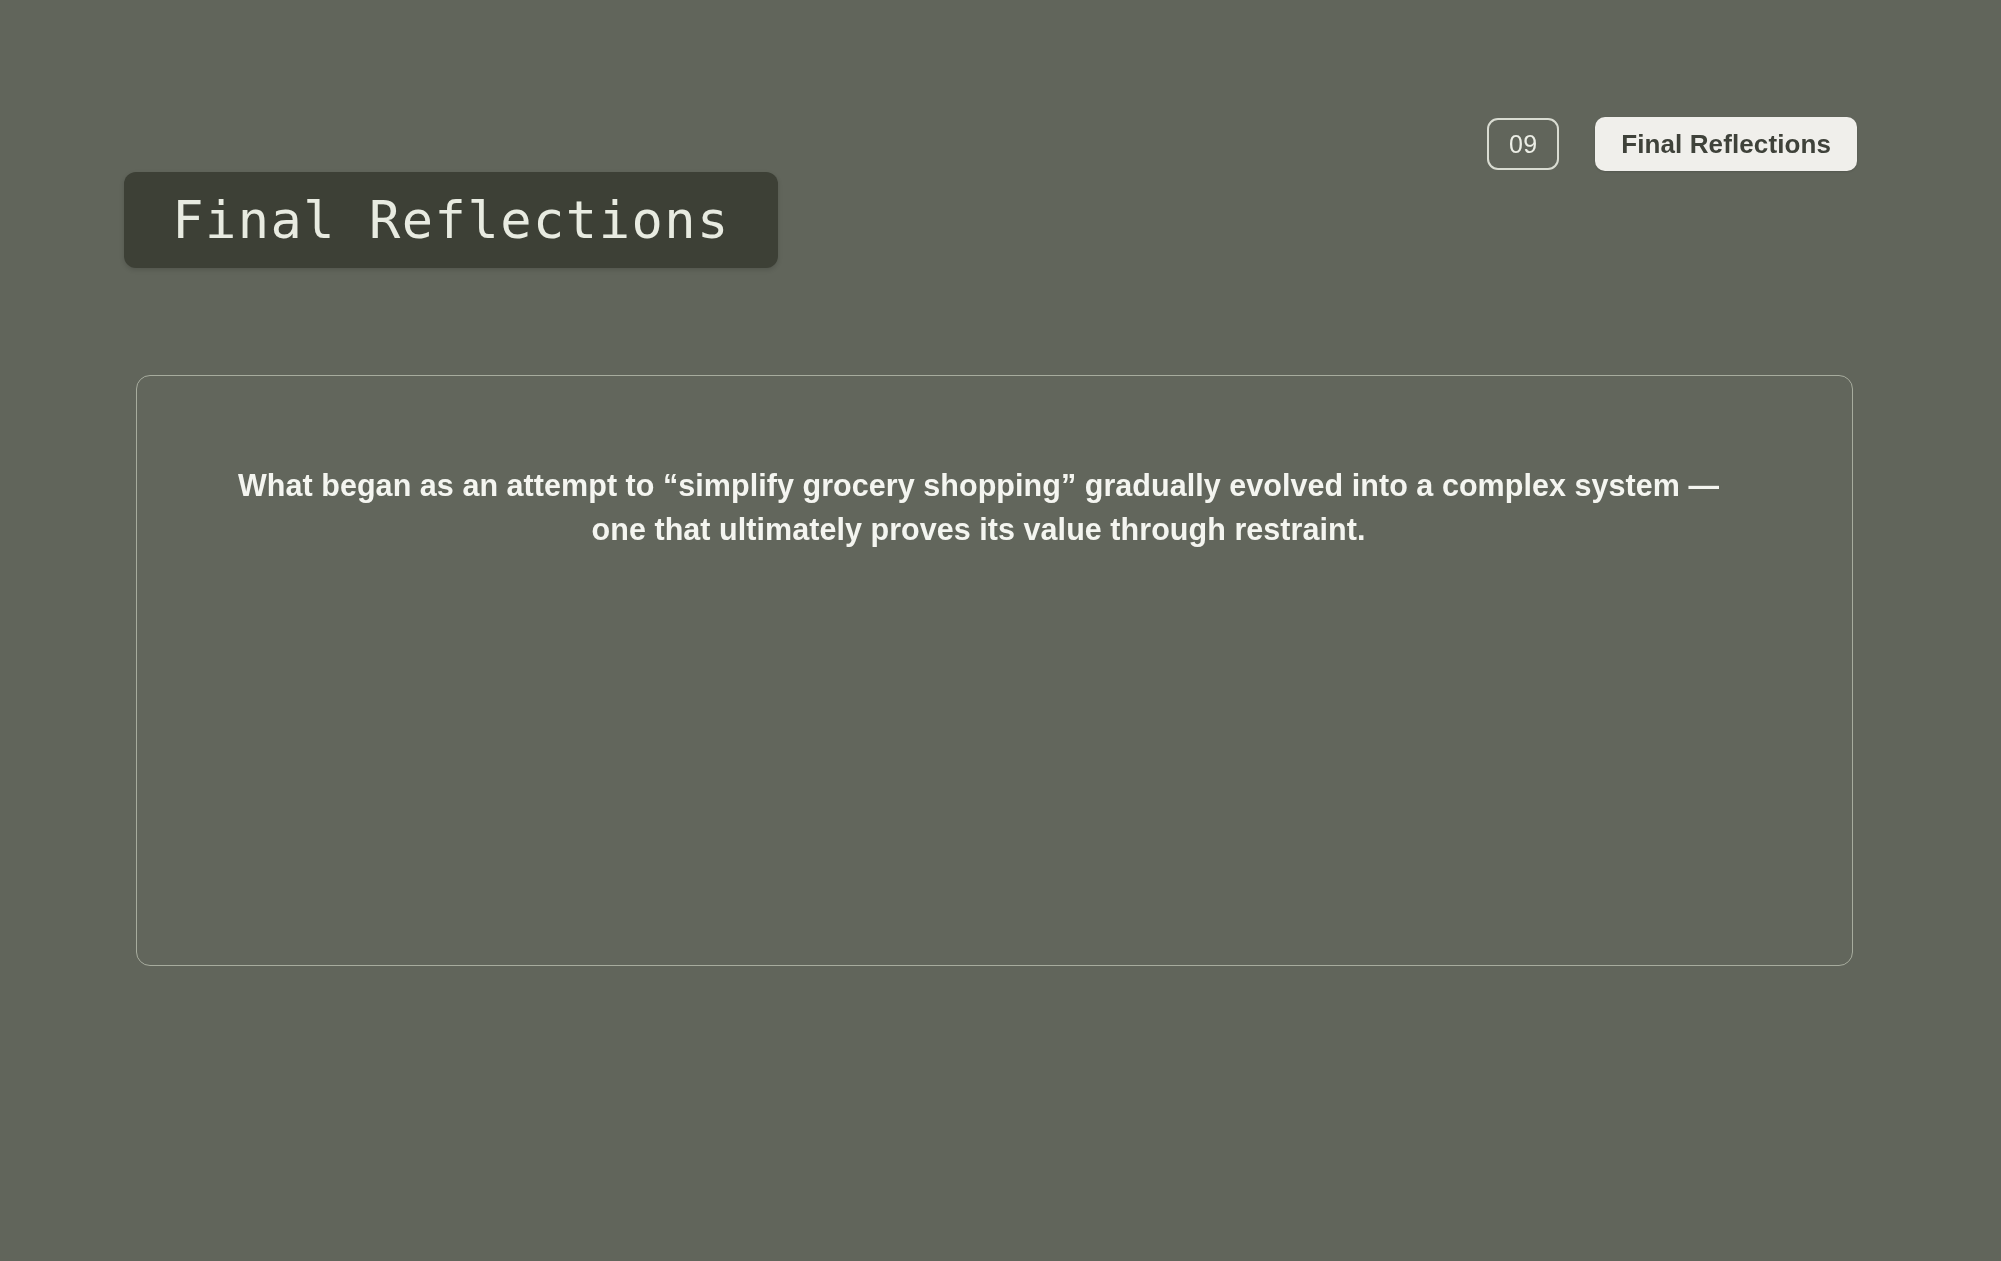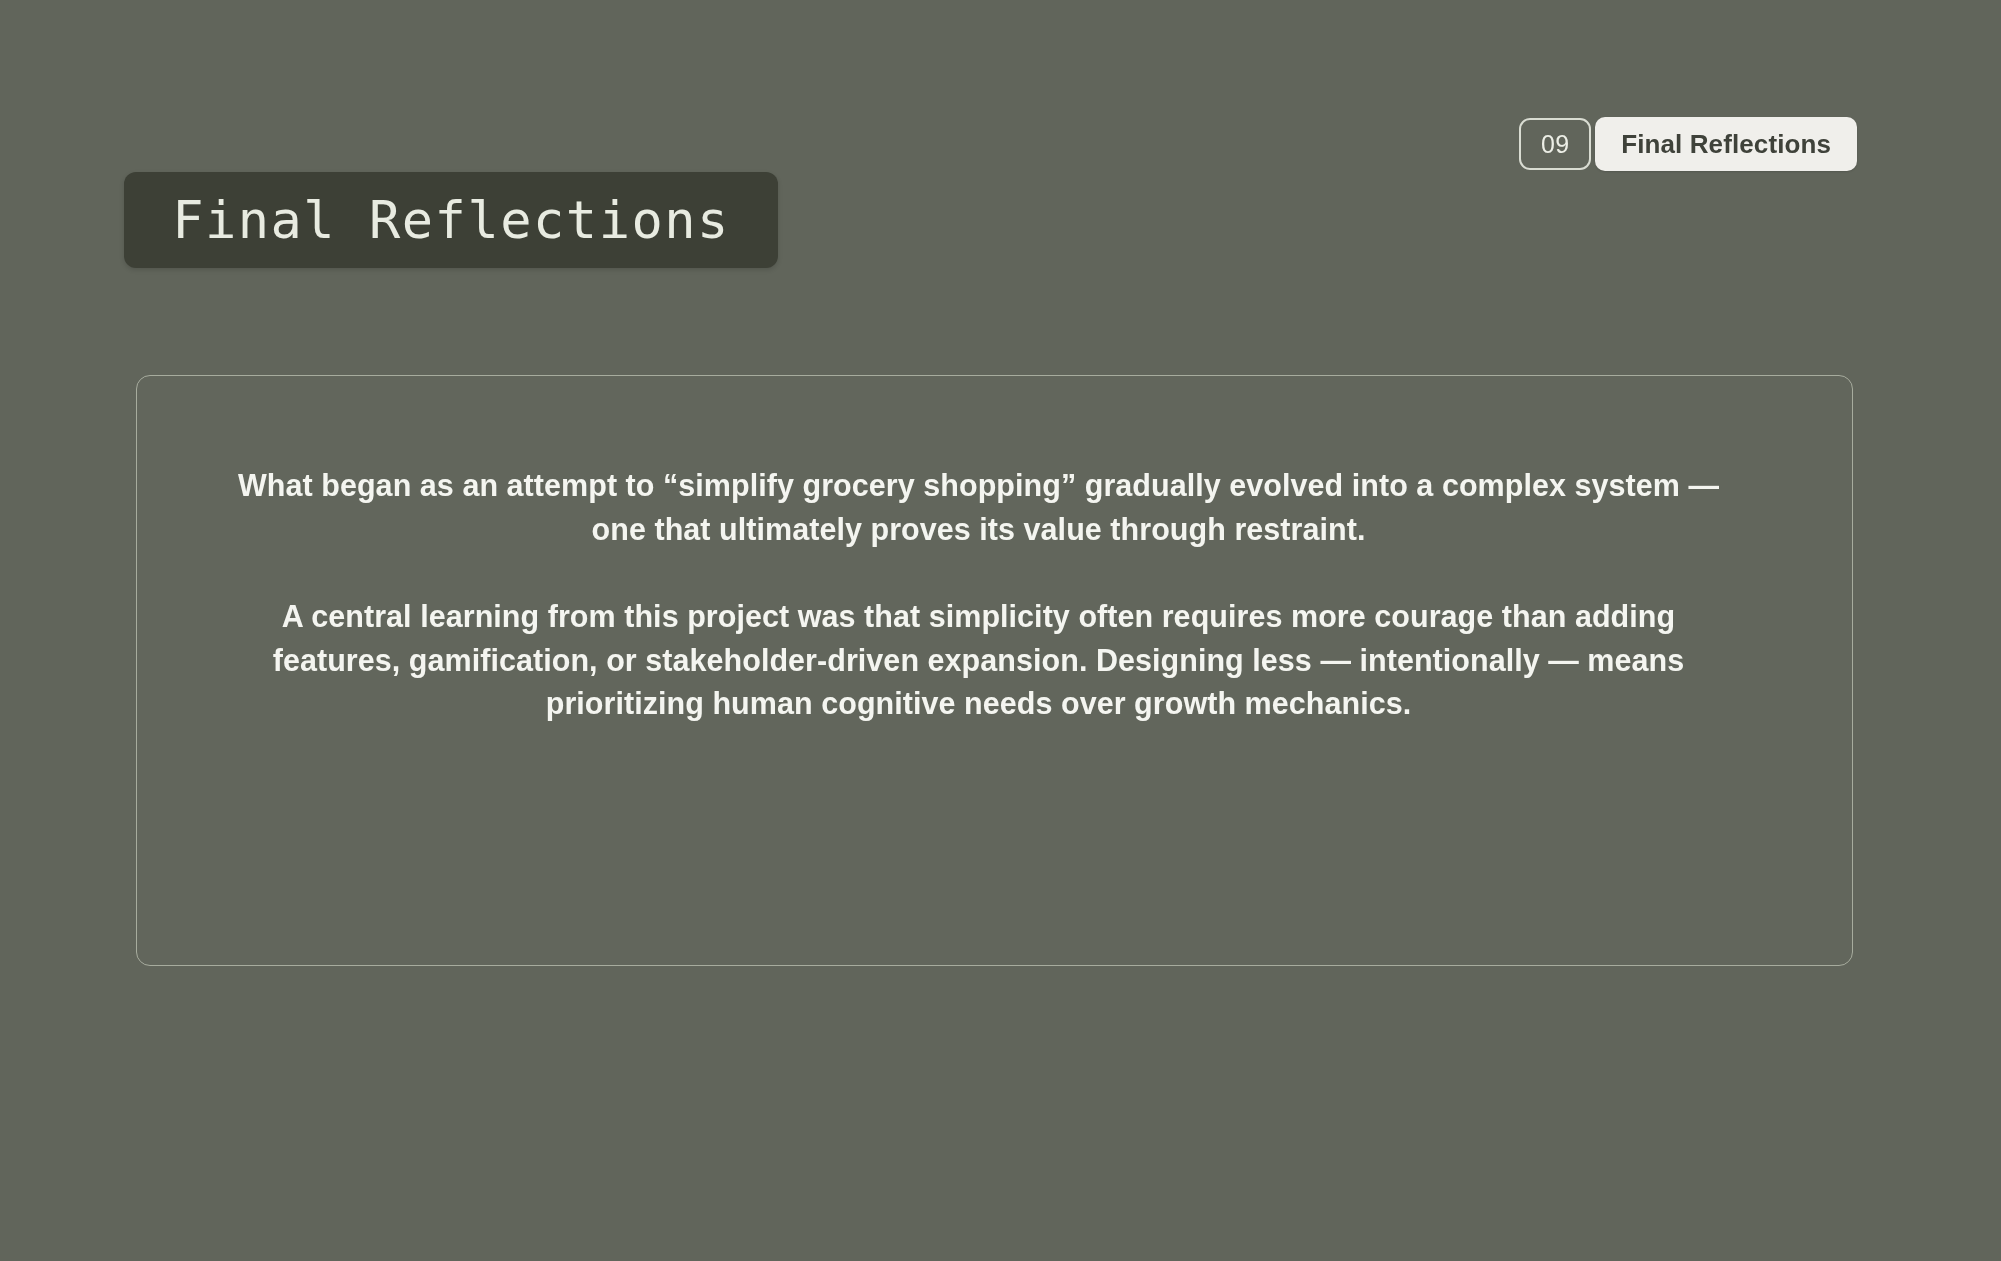--- a/index.html
+++ b/index.html
@@ -24,21 +24,21 @@
     background: #61655b;
   }
 
   
   .slide-meta {
     position: absolute;
     top: 117px;
     right: 144px;
     display: flex;
     align-items: center;
-    gap: 4px;
+    gap: 36px;
   }
   .step-badge {
     box-sizing: border-box;
     min-width: 72px;
     height: 52px;
     padding: 0 14px;
     border: 2px solid #d9dcd2;
     border-radius: 11px;
     background: transparent;
     color: #eceee6;
@@ -124,16 +124,15 @@
     <div class="step-badge">09</div>
     <div class="section-pill">Final Reflections</div>
   </div>
 
   <div class="title-plate">
     <span class="title-text">Final Reflections</span>
   </div>
 
   <div class="body-card">
     <p class="reflection-text">What began as an attempt to “simplify grocery shopping” gradually evolved into a complex system — one that ultimately proves its value through restraint.</p>
-    <p class="reflection-text">A central learning from this project was that simplicity often requires more courage than adding features, gamification, or stakeholder-driven expansion. Designing less — intentionally — means prioritizing human cognitive needs over growth mechanics.</p>
   </div>
 
 </div>
 
 </body></html>

